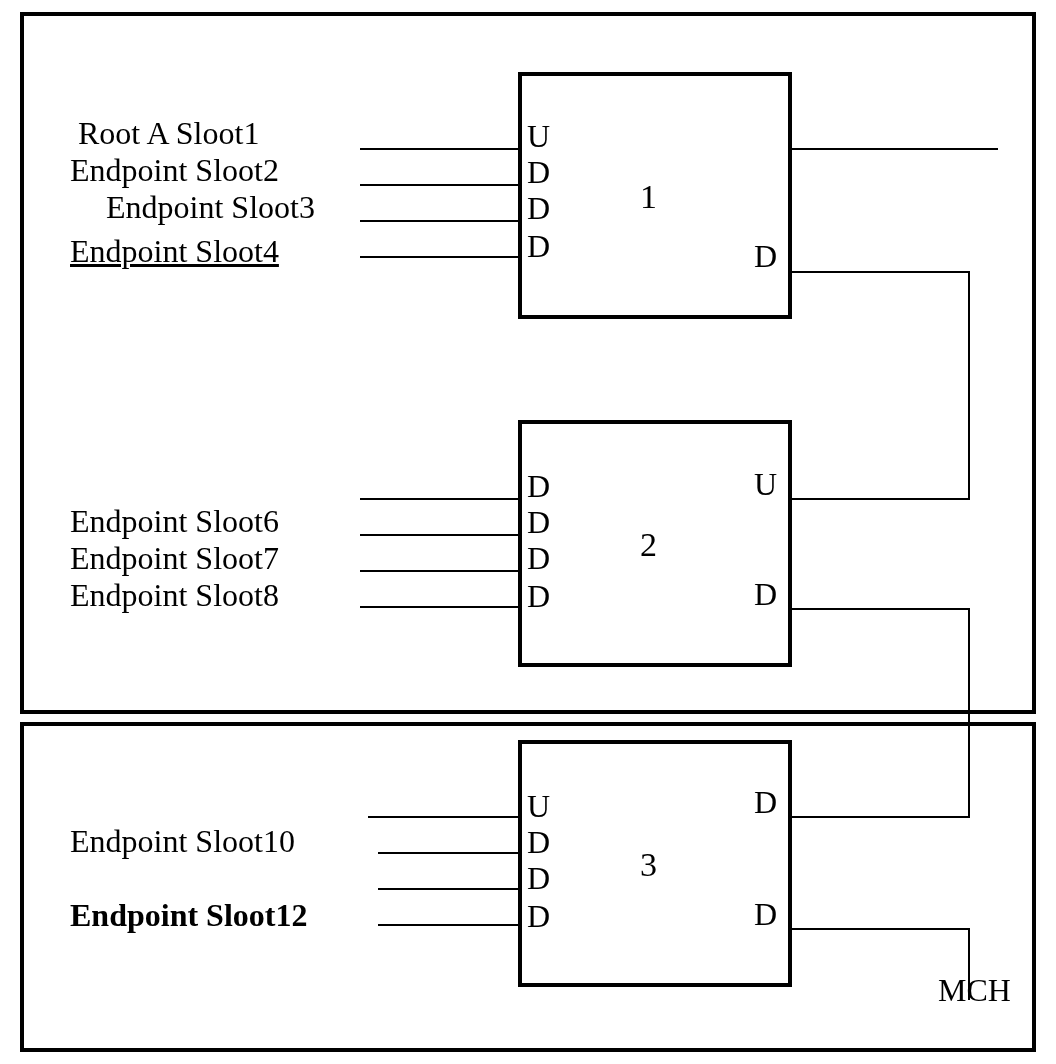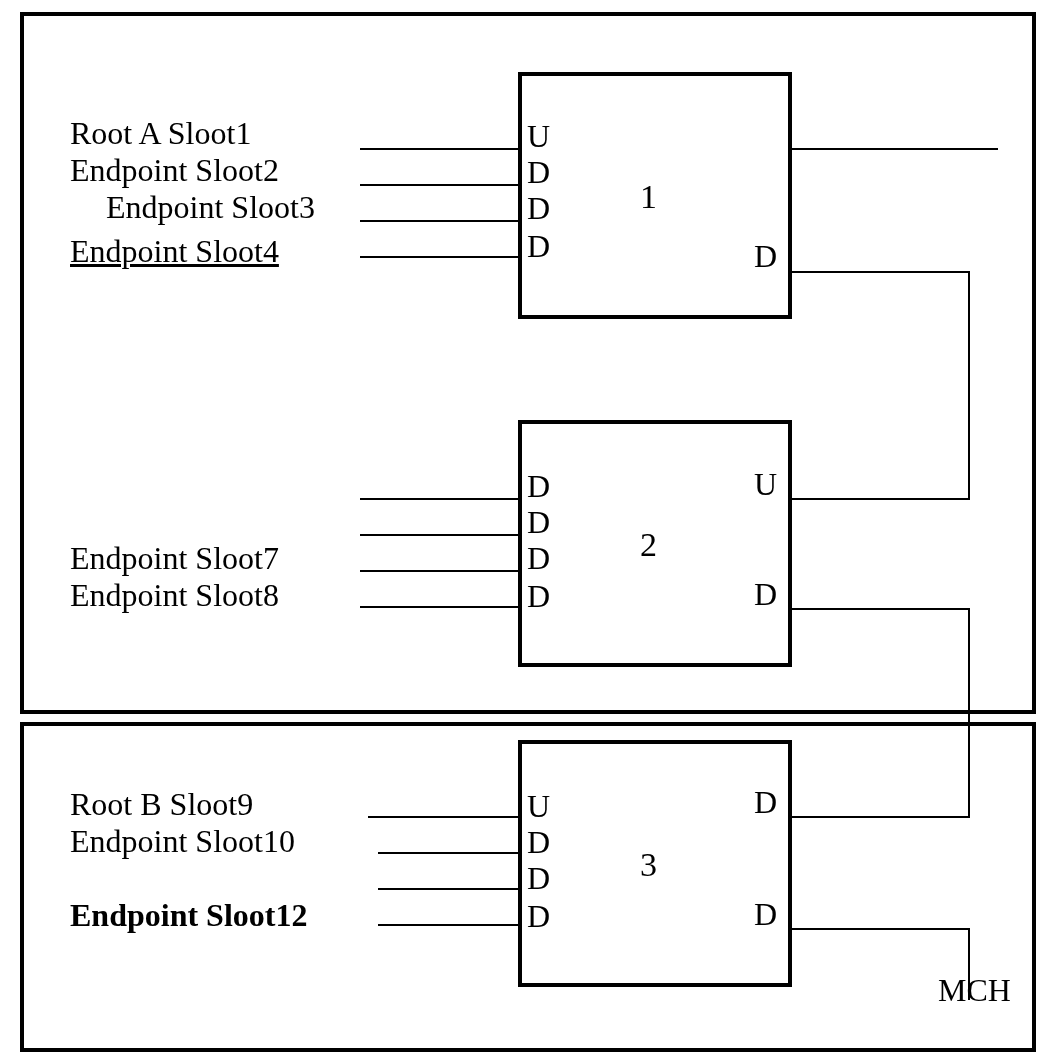--- a/index.html
+++ b/index.html
@@ -52,21 +52,21 @@
 
 <div class="container">
 
   <div class="outer-box" style="left:20px; top:12px; width:1016px; height:702px;"></div>
 
   <div class="outer-box" style="left:20px; top:722px; width:1016px; height:330px;"></div>
 
   <div class="inner-box" style="left:518px; top:72px; width:274px; height:247px;"></div>
   <span class="box-number" style="left:640px; top:178px;">1</span>
 
-  <span class="label" style="left:70px; top:115px;text-align:center;">Root A Sloot1</span>
+  <span class="label" style="left:78px; top:115px;text-align:center;">Root A Sloot1</span>
   <div class="line-h" style="left:360px; top:148px; width:158px;"></div>
   <span class="port-label" style="left:527px; top:118px;">U</span>
 
   <span class="label" style="left:70px; top:152px;">Endpoint Sloot2</span>
   <div class="line-h" style="left:360px; top:184px; width:158px;"></div>
   <span class="port-label" style="left:527px; top:154px;">D</span>
 
   <span class="label" style="left:70px; top:189px;margin-left:36px;">Endpoint Sloot3</span>
   <div class="line-h" style="left:360px; top:220px; width:158px;"></div>
   <span class="port-label" style="left:527px; top:190px;">D</span>
@@ -81,20 +81,21 @@
   <div class="line-h" style="left:792px; top:271px; width:178px;"></div>
   <div class="line-v" style="left:968px; top:271px; height:228px;"></div>
   <div class="line-h" style="left:792px; top:498px; width:178px;"></div>
 
   <div class="inner-box" style="left:518px; top:420px; width:274px; height:247px;"></div>
   <span class="box-number" style="left:640px; top:526px;">2</span>
 
   <div class="line-h" style="left:360px; top:498px; width:158px;"></div>
   <span class="port-label" style="left:527px; top:468px;">D</span>
 
+  <span class="label" style="left:70px; top:503px;">Endpoint Sloot6</span>
   <div class="line-h" style="left:360px; top:534px; width:158px;"></div>
   <span class="port-label" style="left:527px; top:504px;">D</span>
 
   <span class="label" style="left:70px; top:540px;">Endpoint Sloot7</span>
   <div class="line-h" style="left:360px; top:570px; width:158px;"></div>
   <span class="port-label" style="left:527px; top:540px;">D</span>
 
   <span class="label" style="left:70px; top:577px;text-align:center;">Endpoint Sloot8</span>
   <div class="line-h" style="left:360px; top:606px; width:158px;"></div>
   <span class="port-label" style="left:527px; top:578px;">D</span>
@@ -102,21 +103,20 @@
   <span class="port-label" style="left:754px; top:466px;">U</span>
 
   <span class="port-label" style="left:754px; top:576px;">D</span>
   <div class="line-h" style="left:792px; top:608px; width:178px;"></div>
   <div class="line-v" style="left:968px; top:608px; height:210px;"></div>
   <div class="line-h" style="left:792px; top:816px; width:178px;"></div>
 
   <div class="inner-box" style="left:518px; top:740px; width:274px; height:247px;"></div>
   <span class="box-number" style="left:640px; top:846px;">3</span>
 
-  <span class="label" style="left:70px; top:786px;">Root B Sloot9</span>
   <div class="line-h" style="left:368px; top:816px; width:150px;"></div>
   <span class="port-label" style="left:527px; top:788px;">U</span>
 
   <span class="label" style="left:70px; top:823px;">Endpoint Sloot10</span>
   <div class="line-h" style="left:378px; top:852px; width:140px;"></div>
   <span class="port-label" style="left:527px; top:824px;">D</span>
 
   <div class="line-h" style="left:378px; top:888px; width:140px;"></div>
   <span class="port-label" style="left:527px; top:860px;">D</span>
 

